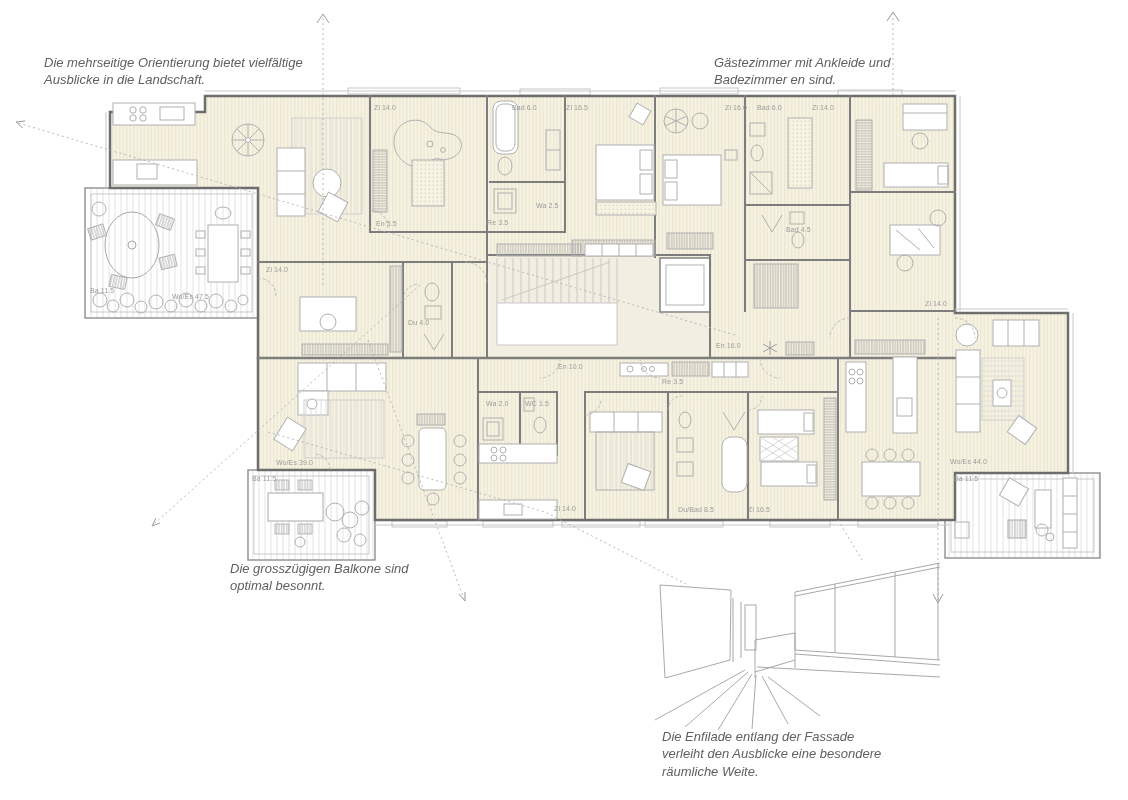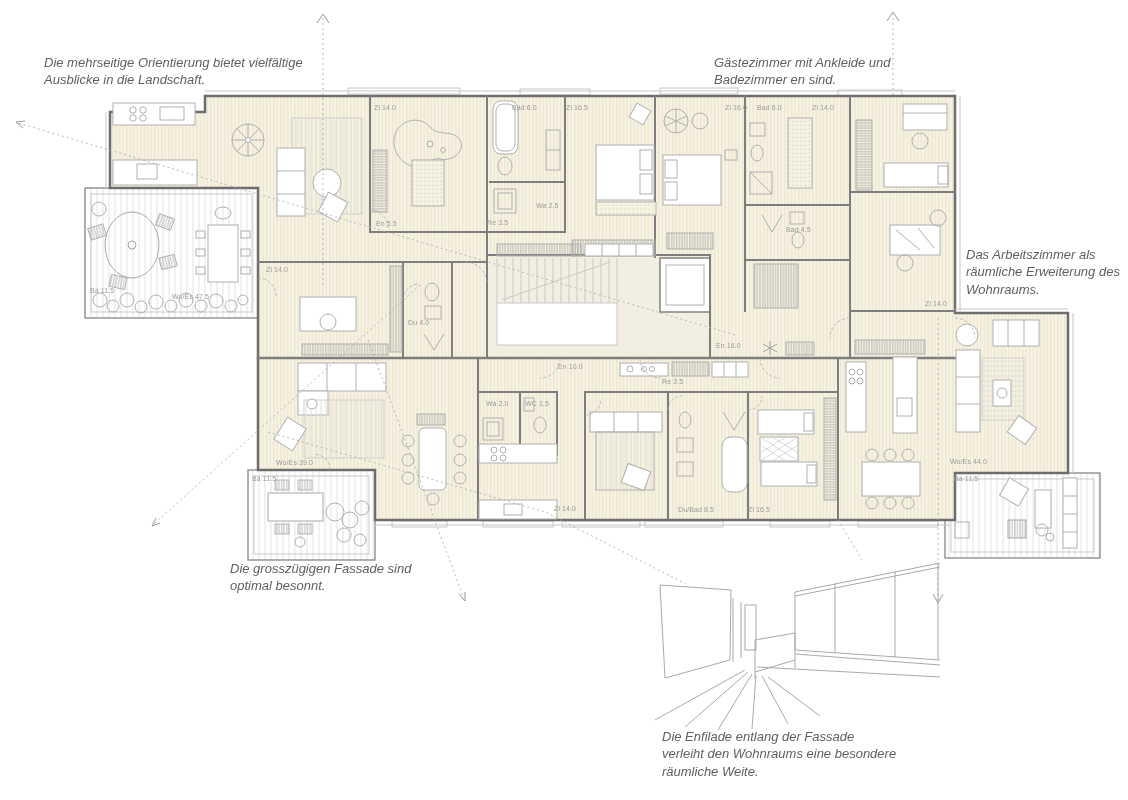--- a/index.html
+++ b/index.html
@@ -492,17 +492,16 @@
 <span class="rl" style="left:276px;top:459px">Wo/Es 39.0</span>
 <span class="rl" style="left:252px;top:475px">Ba 11.5</span>
 <span class="rl" style="left:554px;top:505px">Zi 14.0</span>
 <span class="rl" style="left:678px;top:506px">Du/Bad 8.5</span>
 <span class="rl" style="left:748px;top:506px">Zi 16.5</span>
 <span class="rl" style="left:950px;top:458px">Wo/Es 44.0</span>
 <span class="rl" style="left:954px;top:475px">Ba 11.5</span>
 
 <div class="note" style="left:44px;top:54px;width:280px">Die mehrseitige Orientierung bietet vielfältige Ausblicke in die Landschaft.</div>
 <div class="note" style="left:714px;top:54px;width:200px">Gästezimmer mit Ankleide und Badezimmer en sind.</div>
-<div class="note" style="left:966px;top:246px;width:160px">Das Arbeitszimmer als räumliche Erweiterung des Wohnraums.</div>
-<div class="note" style="left:230px;top:560px;width:210px">Die grosszügigen Fassade sind optimal besonnt.</div>
-<div class="note" style="left:662px;top:728px;width:235px">Die Enfilade entlang der Fassade verleiht den Wohnraums eine besondere räumliche Weite.</div>
+<div class="note" style="left:230px;top:560px;width:210px">Die grosszügigen Balkone sind optimal besonnt.</div>
+<div class="note" style="left:662px;top:728px;width:235px">Die Enfilade entlang der Fassade verleiht den Ausblicke eine besondere räumliche Weite.</div>
 
 </div>
 
 </body></html>

